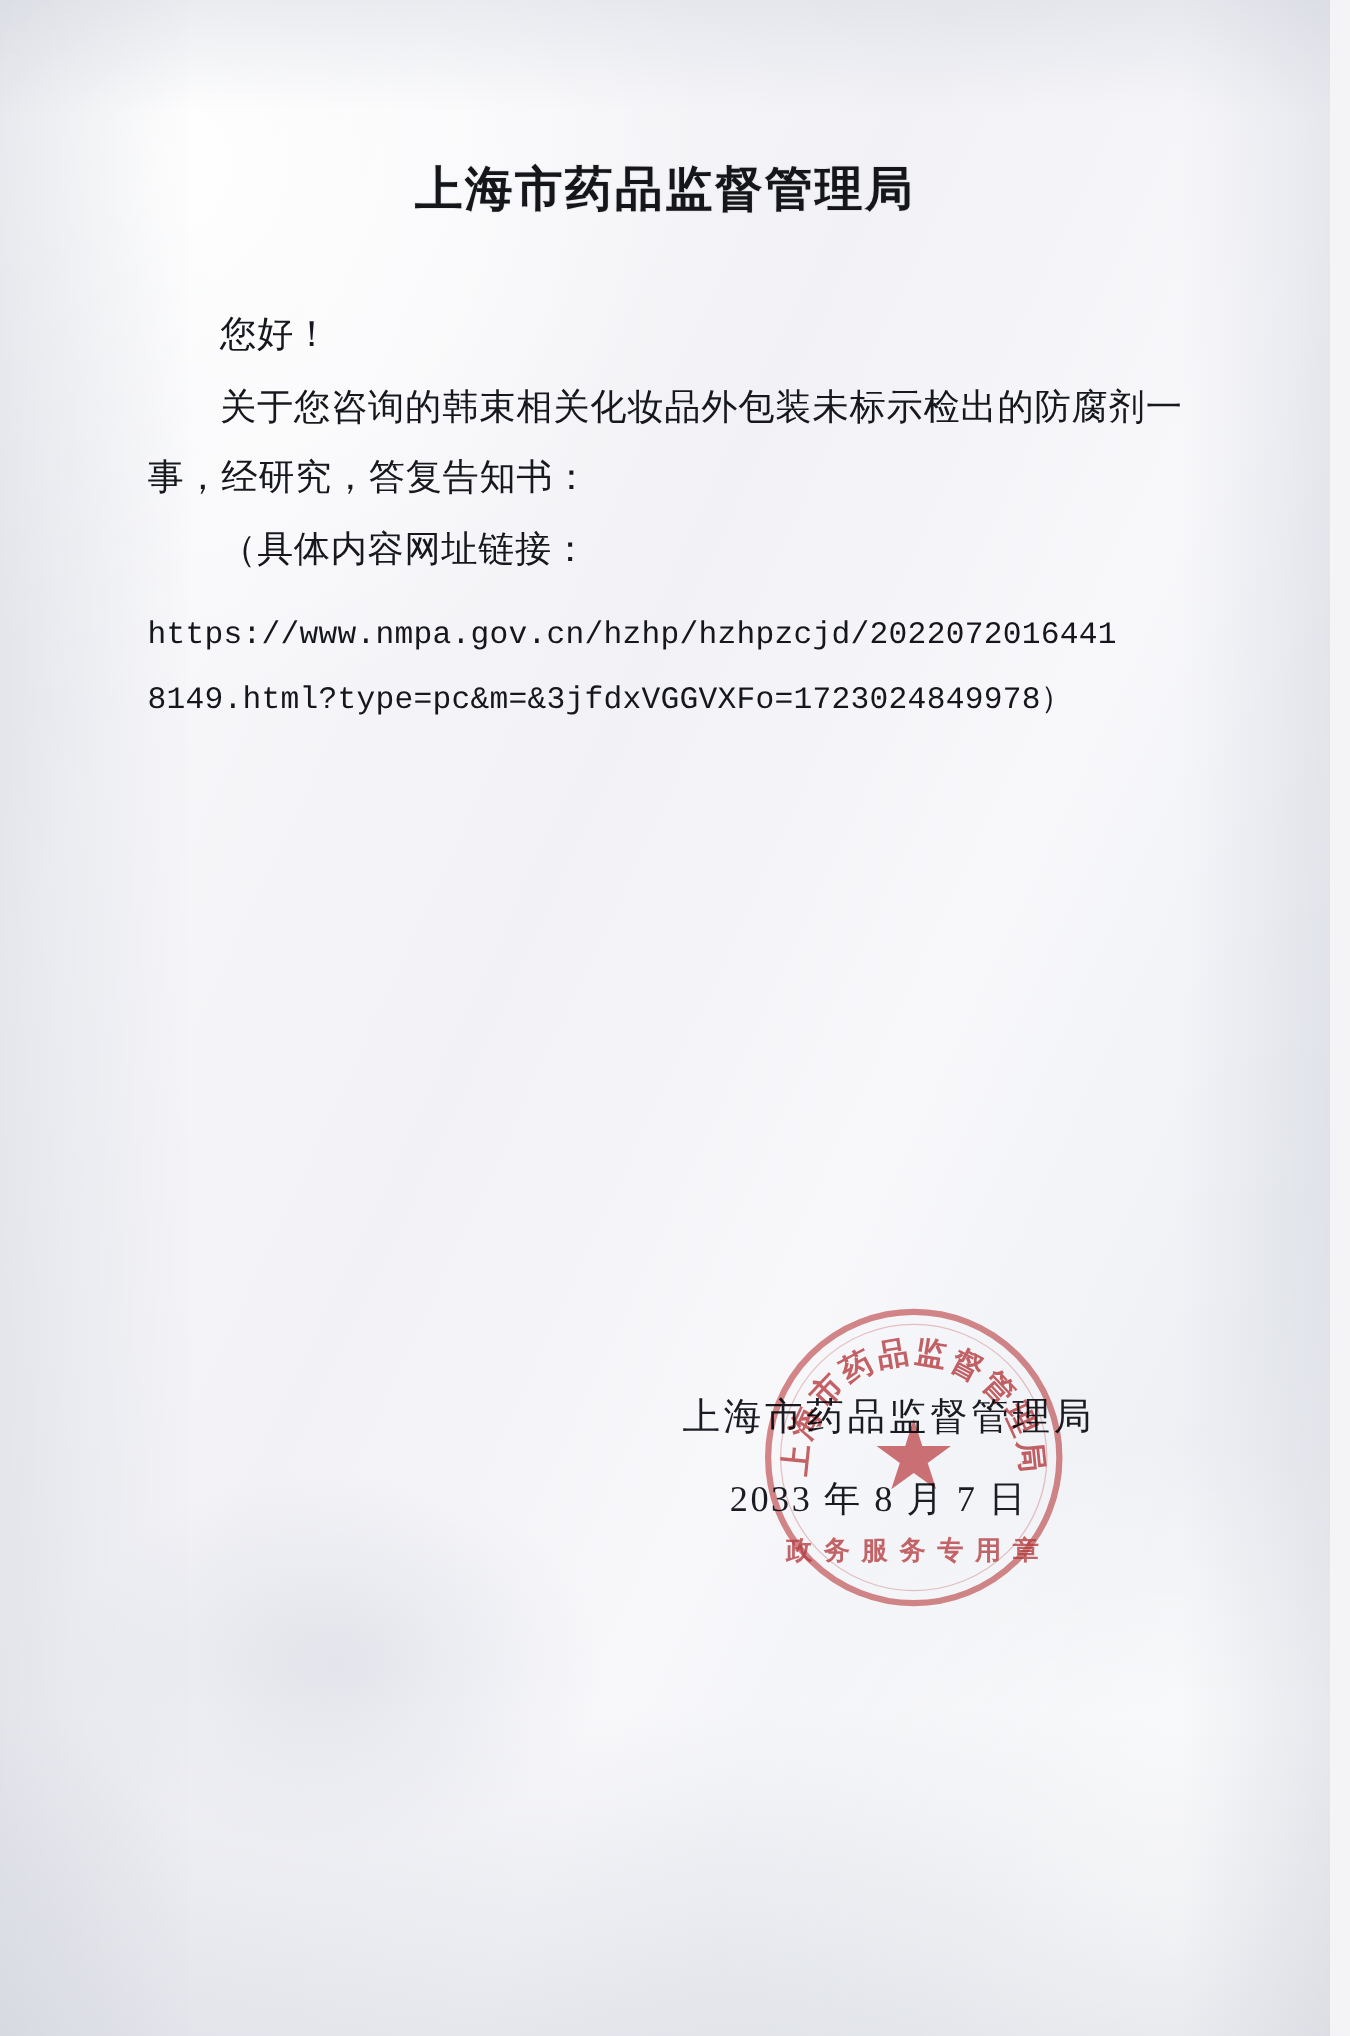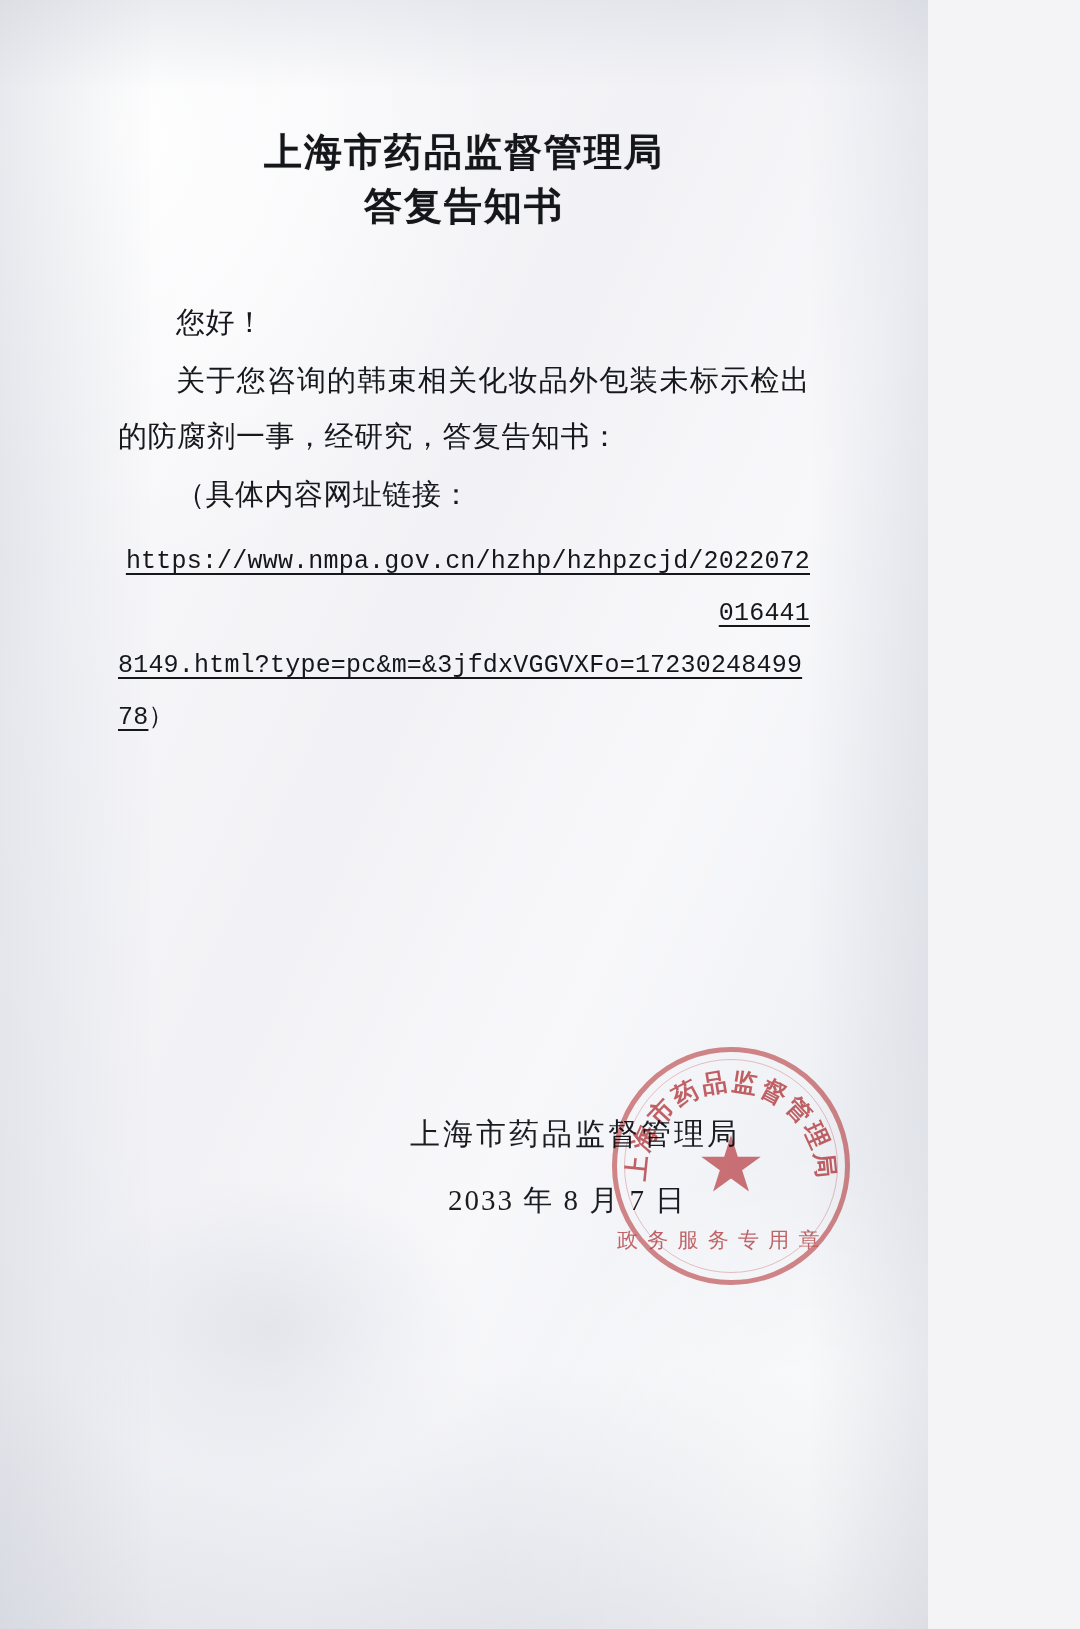--- a/index.html
+++ b/index.html
@@ -8,21 +8,21 @@
   }
   body {
     width: 1080px;
     height: 1629px;
     overflow: hidden;
     font-family: "Liberation Serif", serif;
     background: #f4f4f7;
   }
   .page {
     position: relative;
-    width: 928px;
+    width: 1064px;
     height: 1629px;
     background:
       radial-gradient(ellipse 60% 40% at 12% 8%, #ffffff 0%, rgba(255,255,255,0) 70%),
       radial-gradient(ellipse 50% 35% at 88% 95%, #ffffff 0%, rgba(255,255,255,0) 70%),
       linear-gradient(115deg, #eceef3 0%, #f7f7fa 20%, #f2f2f6 42%, #f8f8fb 62%, #eef0f4 82%, #f6f6f9 100%);
     overflow: hidden;
   }
   
   .shade {
     position: absolute;
@@ -95,23 +95,21 @@
     font-size: 25px;
     line-height: 52px;
     color: #15171c;
     letter-spacing: 0.2px;
     word-break: break-all;
   }
   .link-line {
     display: block;
   }
   .link-u {
-    text-decoration: underline;
     text-underline-offset: 5px;
-    text-align: right;
   }
 
   
   .sign-area {
     position: absolute;
     right: 126px;
     top: 1112px;
     width: 480px;
     text-align: center;
     z-index: 4;
@@ -175,43 +173,42 @@
     font-family: "Liberation Serif", serif;
     font-size: 25px;
     font-weight: bold;
     letter-spacing: 3px;
   }
   .seal-bottom {
     position: absolute;
     left: 0;
     bottom: 26px;
     width: 228px;
-    text-align: left;
+    text-align: center;
     color: rgba(176, 26, 30, 0.78);
     font-size: 21px;
-    font-weight: normal;
+    font-weight: bold;
     letter-spacing: 2px;
     font-family: "Liberation Serif", serif;
   }
 </style>
 </head>
 <body>
 
 <div class="page">
   <div class="shade s1"></div>
   <div class="shade s2"></div>
   <div class="shade s3"></div>
   <div class="shade s4"></div>
   <div class="shade s5"></div>
 
   <div class="content">
 
     <div class="title-block">
       <div class="title-line">上海市药品监督管理局</div>
-      <div class="title-line">答复告知书</div>
     </div>
 
     <div class="body-block">
       <p class="para greet">您好！</p>
       <p class="para">关于您咨询的韩束相关化妆品外包装未标示检出的防腐剂一事，经研究，答复告知书：</p>
       <p class="para tight">（具体内容网址链接：</p>
     </div>
 
     <div class="link-block">
       <span class="link-line link-u">https://www.nmpa.gov.cn/hzhp/hzhpzcjd/2022072016441</span>

